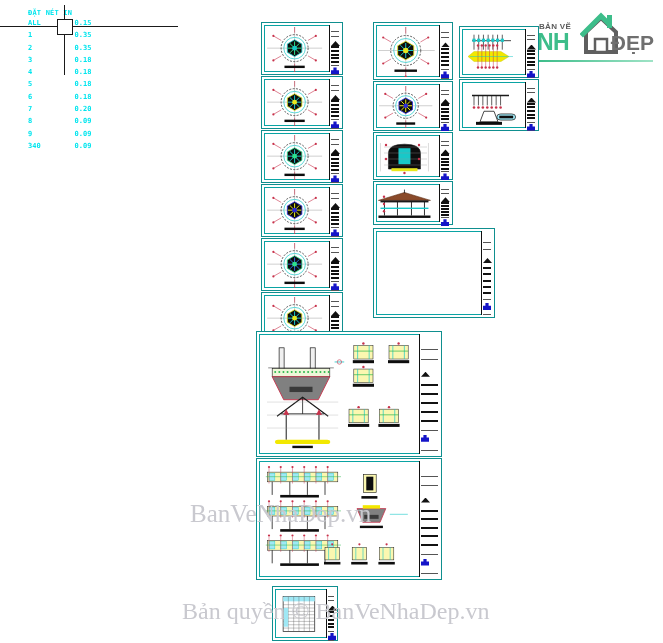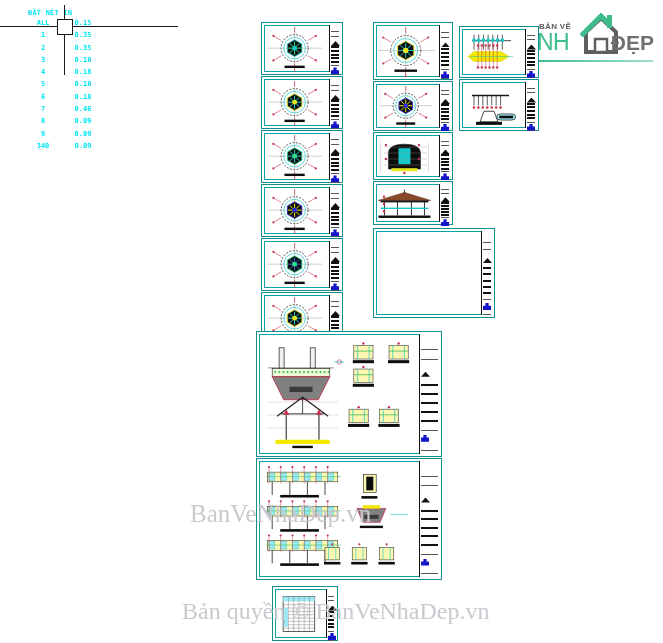--- a/index.html
+++ b/index.html
@@ -7,34 +7,34 @@
        font-family:"Liberation Sans",sans-serif;}
 
   .abs{position:absolute;}
 
   
   #lw-table{left:28px;top:10px;width:72px;color:#00e5ee;font-size:7px;
             font-weight:bold;font-family:"DejaVu Sans Mono",monospace;line-height:1.0;}
   #lw-table .lw-title{letter-spacing:.2px;margin-bottom:3px;font-size:7px;}
   #lw-table .lw-row{display:flex;justify-content:space-between;height:12.3px;
             align-items:flex-start;}
-  #lw-table .lw-k{width:30px;text-align:center;}
+  #lw-table .lw-k{width:30px;text-align:left;}
   #lw-table .lw-v{width:34px;text-align:center;}
 
   
   #cursor-h{left:0px;top:26px;width:178px;height:1px;background:#1a1a1a;}
   #cursor-v{left:64px;top:5px;width:1px;height:70px;background:#1a1a1a;}
   #cursor-box{left:57px;top:19px;width:14px;height:14px;border:1.2px solid #1a1a1a;
               background:#ffffff;}
 
   
   #logo{right:8px;top:8px;width:118px;height:56px;}
   #logo .bv{position:absolute;left:2px;top:14px;font-size:8px;font-weight:bold;
             color:#5a5a5a;letter-spacing:.3px;}
-  #logo .nh{position:absolute;left:0px;top:23px;font-size:23px;font-weight:normal;
+  #logo .nh{position:absolute;left:0px;top:23px;font-size:23px;font-weight:bold;
             color:#3dbd8a;letter-spacing:-.5px;line-height:1;}
   #logo .dep{position:absolute;right:1px;top:24px;font-size:21px;font-weight:bold;
             color:#6f6f6f;letter-spacing:0px;line-height:1;}
   #logo .rule{position:absolute;left:2px;bottom:2px;width:114px;height:2px;
             background:linear-gradient(90deg,#3dbd8a,#9fe3c6);}
   #logo svg{position:absolute;left:43px;top:4px;}
 
   
   .sheet{background:#ffffff;border:1px solid #0f8f8f;box-sizing:border-box;}
   .sheet .inner{position:absolute;left:2px;top:2px;right:2px;bottom:2px;
@@ -83,21 +83,21 @@
       <div class="lw-row">
         <span class="lw-k">5</span>
         <span class="lw-v">0.18</span>
       </div>
       <div class="lw-row">
         <span class="lw-k">6</span>
         <span class="lw-v">0.18</span>
       </div>
       <div class="lw-row">
         <span class="lw-k">7</span>
-        <span class="lw-v">0.46</span>
+        <span class="lw-v">0.20</span>
       </div>
       <div class="lw-row">
         <span class="lw-k">8</span>
         <span class="lw-v">0.09</span>
       </div>
       <div class="lw-row">
         <span class="lw-k">9</span>
         <span class="lw-v">0.09</span>
       </div>
       <div class="lw-row">

